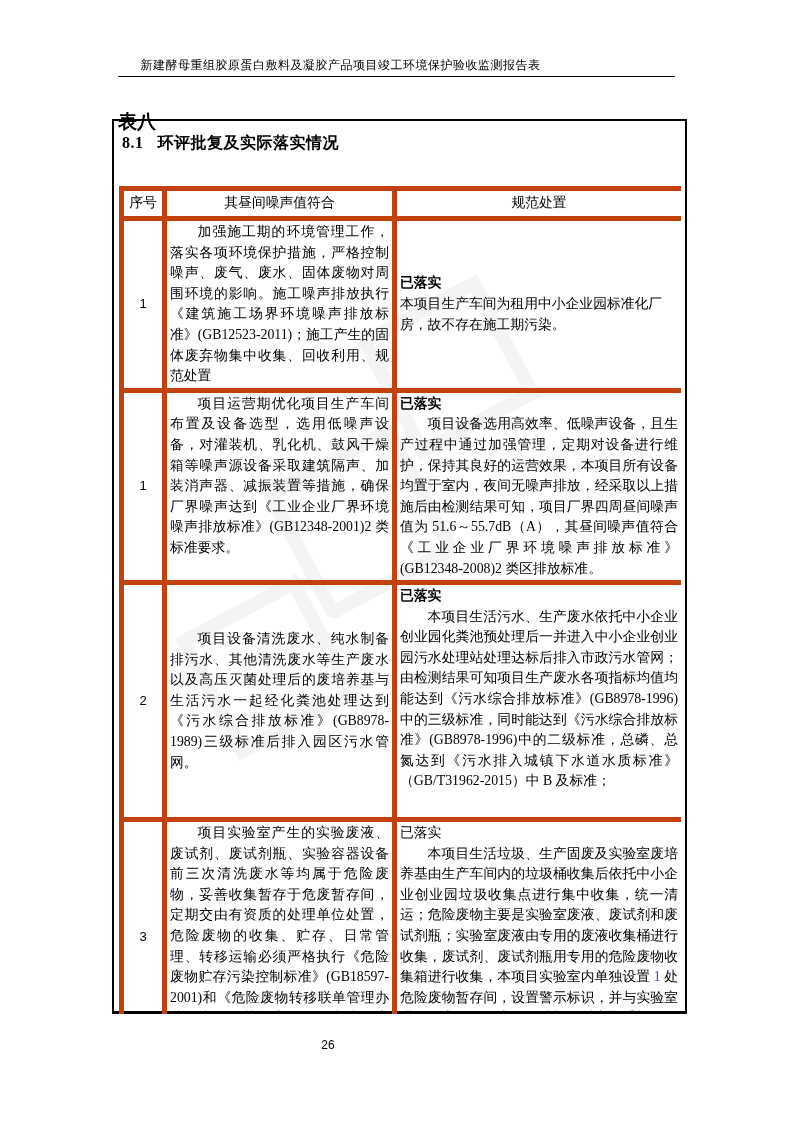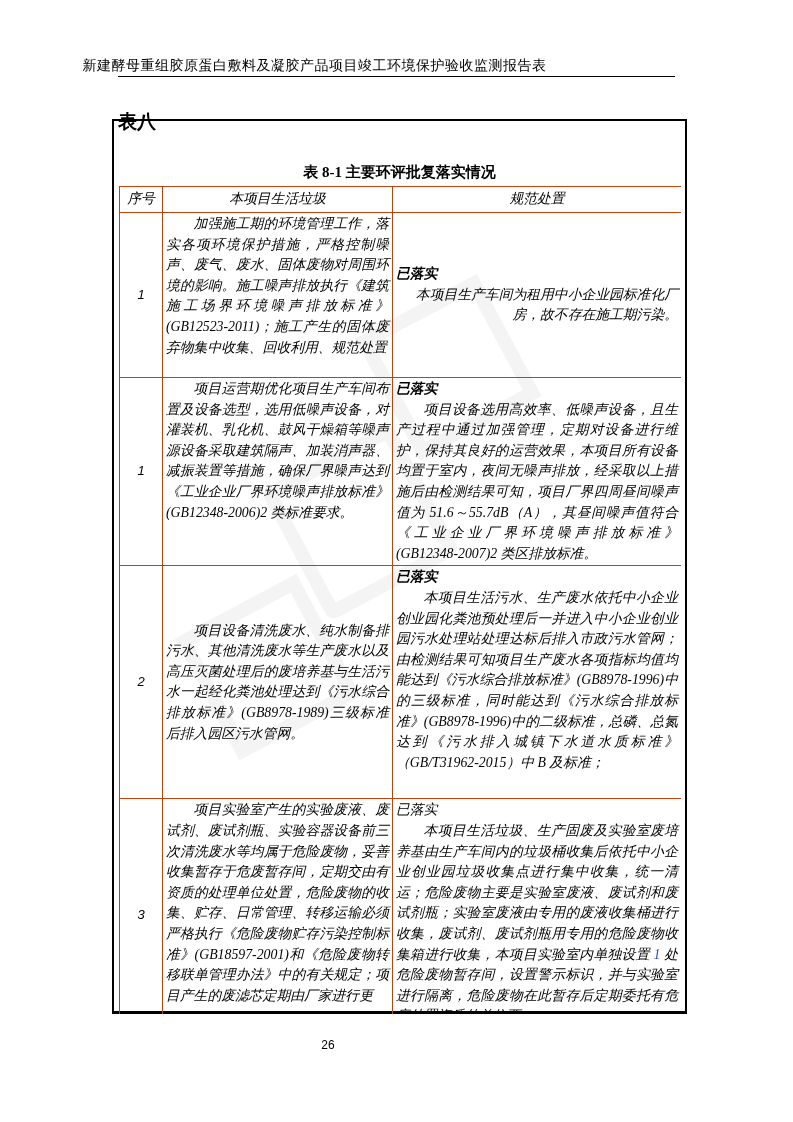--- a/index.html
+++ b/index.html
@@ -4,21 +4,21 @@
 <style>
   html,body{margin:0;padding:0;}
   body{
     width:793px;height:1122px;position:relative;background:#ffffff;
     font-family:"Liberation Serif","DejaVu Serif",serif;color:#000;
     overflow:hidden;
   }
   
   .doc-header{
     position:absolute;top:57px;left:0;width:629px;text-align:center;
-    font-size:14px;letter-spacing:.5px;
+    font-size:12px;letter-spacing:.5px;padding-left:26px;
   }
   .doc-header-rule{
     position:absolute;top:76px;left:118px;width:557px;height:0;
     border-top:1.5px solid #000;
   }
   .sheet-label{
     position:absolute;top:109px;left:118px;font-size:19px;font-weight:700;
   }
   .page-number{
     position:absolute;top:1038px;left:0;width:656px;text-align:center;
@@ -52,63 +52,65 @@
   }
   
   .tbl-wrap{
     position:absolute;left:5px;top:65px;width:562px;height:828px;overflow:hidden;
   }
   table{
     border-collapse:collapse;table-layout:fixed;width:562px;
   }
   col.c1{width:43px;} col.c2{width:230px;} col.c3{width:289px;}
   th,td{
-    border:1px solid #c2410c;padding:0;vertical-align:top;
-    font-size:13.8px;line-height:20.6px;overflow:hidden;font-style:italic;
+    border:5px solid #c2410c;padding:0;vertical-align:top;
+    font-size:13.8px;line-height:20.6px;overflow:hidden;
   }
   th{font-weight:400;text-align:center;height:25px;vertical-align:middle;}
   tr.r1>td{height:164px;margin-top:29px;} tr.r2>td{height:174px;}
   tr.r3>td{height:232px;} tr.r4>td{height:231px;}
   td.num{text-align:center;vertical-align:middle;font-family:"Liberation Sans",sans-serif;font-size:13px;}
   .cellpad{padding:1px 3px;}
   p{margin:0;}
   .p-indent{text-indent:2em;text-align:justify;}
-  .p-center{text-align:right;}
+  .p-center{text-align:left;}
   .lbl-bold{font-weight:700;}
   td.v-mid{vertical-align:middle;}
   .hl{color:var(--hl-blue,#2e50c0);}
 </style>
 </head>
 <body>
 
 <div class="watermark">
   <div class="wm-blob wm-b1"></div>
   <div class="wm-blob wm-b2"></div>
   <div class="wm-blob wm-b3"></div>
 </div>
 
 <div class="doc-header">新建酵母重组胶原蛋白敷料及凝胶产品项目竣工环境保护验收监测报告表</div>
 <div class="doc-header-rule"></div>
 
 <div class="sheet-label">表八</div>
 
 <div class="panel">
-  <div class="panel-caption">表 8-1  主要环评批复落实情况</div>
+  <div class="panel-heading">
+    <span class="hnum">8.1</span><span>环评批复及实际落实情况</span>
+  </div>
 
   <div class="tbl-wrap">
     <table>
       <colgroup>
           <col class="c1">
           <col class="c2">
           <col class="c3">
         </colgroup>
       <tbody>
           <tr>
         <th>序号</th>
-        <th>本项目生活垃圾</th>
+        <th>其昼间噪声值符合</th>
         <th>规范处置</th>
       </tr>
 
       <tr class="r1">
         <td class="num">1</td>
         <td>
           <div class="cellpad">
                 <p class="p-indent">加强施工期的环境管理工作，落实各项环境保护措施，严格控制噪声、废气、废水、固体废物对周围环境的影响。施工噪声排放执行《建筑施工场界环境噪声排放标准》(GB12523-2011)；施工产生的固体废弃物集中收集、回收利用、规范处置</p>
               </div>
         </td>
@@ -117,27 +119,27 @@
             <p class="lbl-bold">已落实</p>
             <p class="p-center">本项目生产车间为租用中小企业园标准化厂房，故不存在施工期污染。</p>
           </div>
         </td>
       </tr>
 
       <tr class="r2">
         <td class="num">1</td>
         <td>
           <div class="cellpad">
-                <p class="p-indent">项目运营期优化项目生产车间布置及设备选型，选用低噪声设备，对灌装机、乳化机、鼓风干燥箱等噪声源设备采取建筑隔声、加装消声器、减振装置等措施，确保厂界噪声达到《工业企业厂界环境噪声排放标准》(GB12348-2006)2 类标准要求。</p>
+                <p class="p-indent">项目运营期优化项目生产车间布置及设备选型，选用低噪声设备，对灌装机、乳化机、鼓风干燥箱等噪声源设备采取建筑隔声、加装消声器、减振装置等措施，确保厂界噪声达到《工业企业厂界环境噪声排放标准》(GB12348-2001)2 类标准要求。</p>
               </div>
         </td>
         <td>
           <div class="cellpad">
             <p class="lbl-bold">已落实</p>
-            <p class="p-indent">项目设备选用高效率、低噪声设备，且生产过程中通过加强管理，定期对设备进行维护，保持其良好的运营效果，本项目所有设备均置于室内，夜间无噪声排放，经采取以上措施后由检测结果可知，项目厂界四周昼间噪声值为 51.6～55.7dB（A），其昼间噪声值符合《工业企业厂界环境噪声排放标准》(GB12348-2007)2 类区排放标准。</p>
+            <p class="p-indent">项目设备选用高效率、低噪声设备，且生产过程中通过加强管理，定期对设备进行维护，保持其良好的运营效果，本项目所有设备均置于室内，夜间无噪声排放，经采取以上措施后由检测结果可知，项目厂界四周昼间噪声值为 51.6～55.7dB（A），其昼间噪声值符合《工业企业厂界环境噪声排放标准》(GB12348-2008)2 类区排放标准。</p>
           </div>
         </td>
       </tr>
 
       <tr class="r3">
         <td class="num">2</td>
         <td class="v-mid">
           <div class="cellpad">
                 <p class="p-indent">项目设备清洗废水、纯水制备排污水、其他清洗废水等生产废水以及高压灭菌处理后的废培养基与生活污水一起经化粪池处理达到《污水综合排放标准》(GB8978-1989)三级标准后排入园区污水管网。</p>
               </div>

